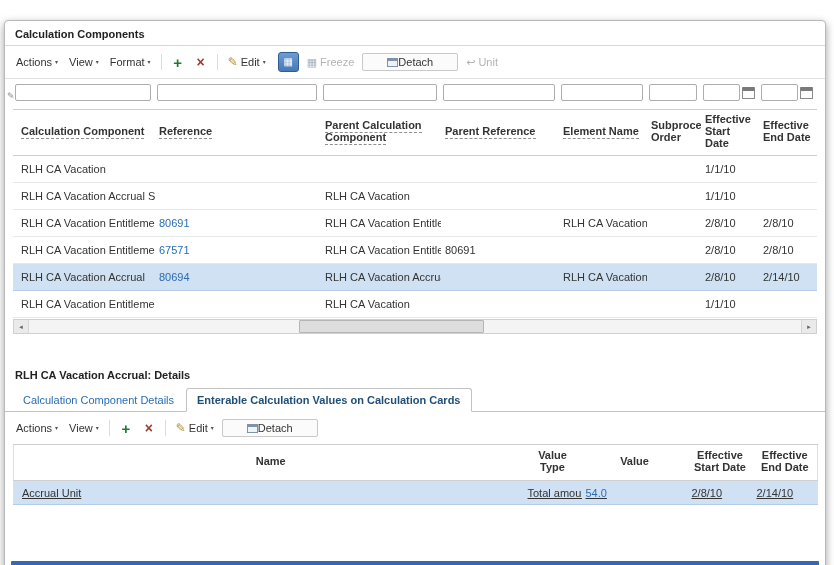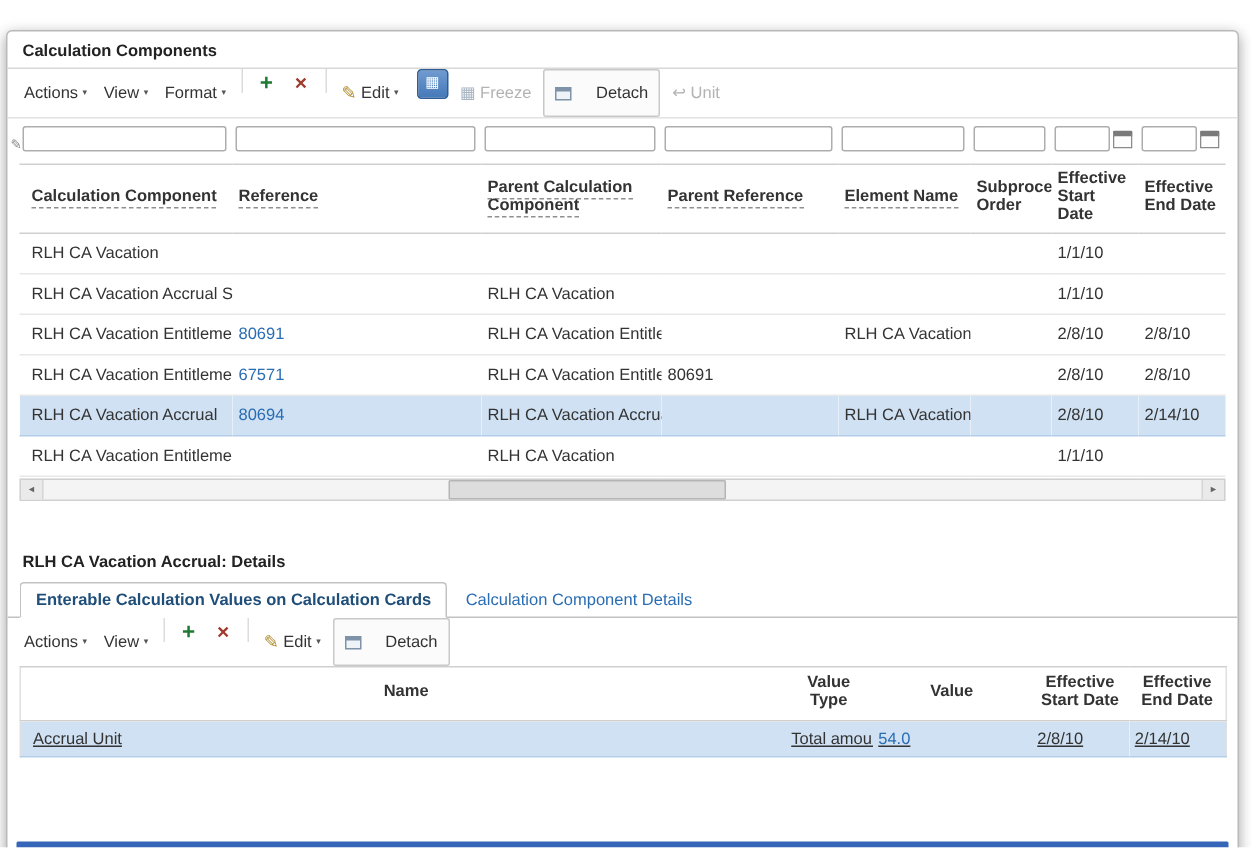--- a/index.html
+++ b/index.html
@@ -19,21 +19,21 @@
     box-shadow:0 3px 9px rgba(0,0,0,.38);
     overflow:hidden;
   }
   
   .panel-title{
     font-weight:bold;color:#222;padding:7px 10px 5px 10px;
   }
   .panel-title.underlined{border-bottom:1px solid #d8d8d8;}
   
   .toolbar{
-    display:flex;height:33px;padding:0 8px;gap:5px;
+    display:flex;align-items:center;height:33px;padding:0 8px;gap:5px;
     border-bottom:1px solid #e2e2e2;
   }
   .toolbar.no-border{border-bottom:none;height:32px;}
   .menu-btn{display:flex;align-items:center;gap:3px;padding:2px 3px;color:#333;cursor:default;white-space:nowrap;}
   .menu-btn.disabled{color:#b3b3b3;}
   .caret{font-size:6px;color:#555;line-height:1;}
   .tb-sep{width:1px;height:16px;background:#dcdcdc;margin:0 2px;flex:0 0 auto;}
   .icon-btn{
     width:18px;height:18px;display:flex;align-items:center;justify-content:center;
     background:none;border:none;padding:0;cursor:default;
@@ -45,22 +45,22 @@
     width:21px;height:20px;margin-left:4px;
     background:linear-gradient(#6f9bd1,var(--qbe));
     border:1px solid #2d5c96;border-radius:3px;
     display:flex;align-items:center;justify-content:center;padding:0;cursor:default;
   }
   .qbe-glyph{color:#fff;font-size:10px;line-height:1;}
   .freeze-icon{color:#a7b4c2;font-size:11px;line-height:1;}
   .wrap-icon{color:#b3b3b3;font-size:11px;line-height:1;}
   .win-icon{display:inline-block;width:11px;height:9px;border:1px solid #7f93a8;border-top:3px solid #7f93a8;background:#eef3f8;}
   .btn-bordered{
-    display:flex;align-items:center;gap:16px;border:1px solid #c9c9c9;border-radius:2px;
-    padding:2px 7px;background:#fbfbfb;white-space:nowrap;cursor:default;
+    display:flex;align-items:center;gap:0;border:1px solid #c9c9c9;border-radius:2px;
+    padding:2px 24px;background:#fbfbfb;white-space:nowrap;cursor:default;
   }
   
   .table-wrap{position:relative;padding:0 8px;}
   .qbe-marker{position:absolute;left:2px;top:12px;font-size:9px;color:#8a8a8a;}
   table.grid{width:804px;border-collapse:collapse;table-layout:fixed;}
   .filter-row td{padding:5px 4px 8px 2px;}
   .fcell{display:flex;align-items:center;gap:2px;}
   .filter-row input{
     width:100%;height:17px;border:1px solid #adadad;border-radius:2px;
     font-family:inherit;font-size:11px;padding:0 3px;min-width:0;
@@ -273,22 +273,22 @@
         <span class="hs-btn right">►</span>
       </div>
 
     </div>
   </section>
 
   <section class="details">
     <div class="panel-title">RLH CA Vacation Accrual: Details</div>
 
     <div class="tabbar">
+      <div class="tab">Calculation Component Details</div>
       <div class="tab selected">Enterable Calculation Values on Calculation Cards</div>
-      <div class="tab">Calculation Component Details</div>
     </div>
 
     <div class="toolbar no-border">
       <div class="menu-btn">
         <span>Actions</span>
         <span class="caret">▾</span>
       </div>
       <div class="menu-btn">
         <span>View</span>
         <span class="caret">▾</span>

